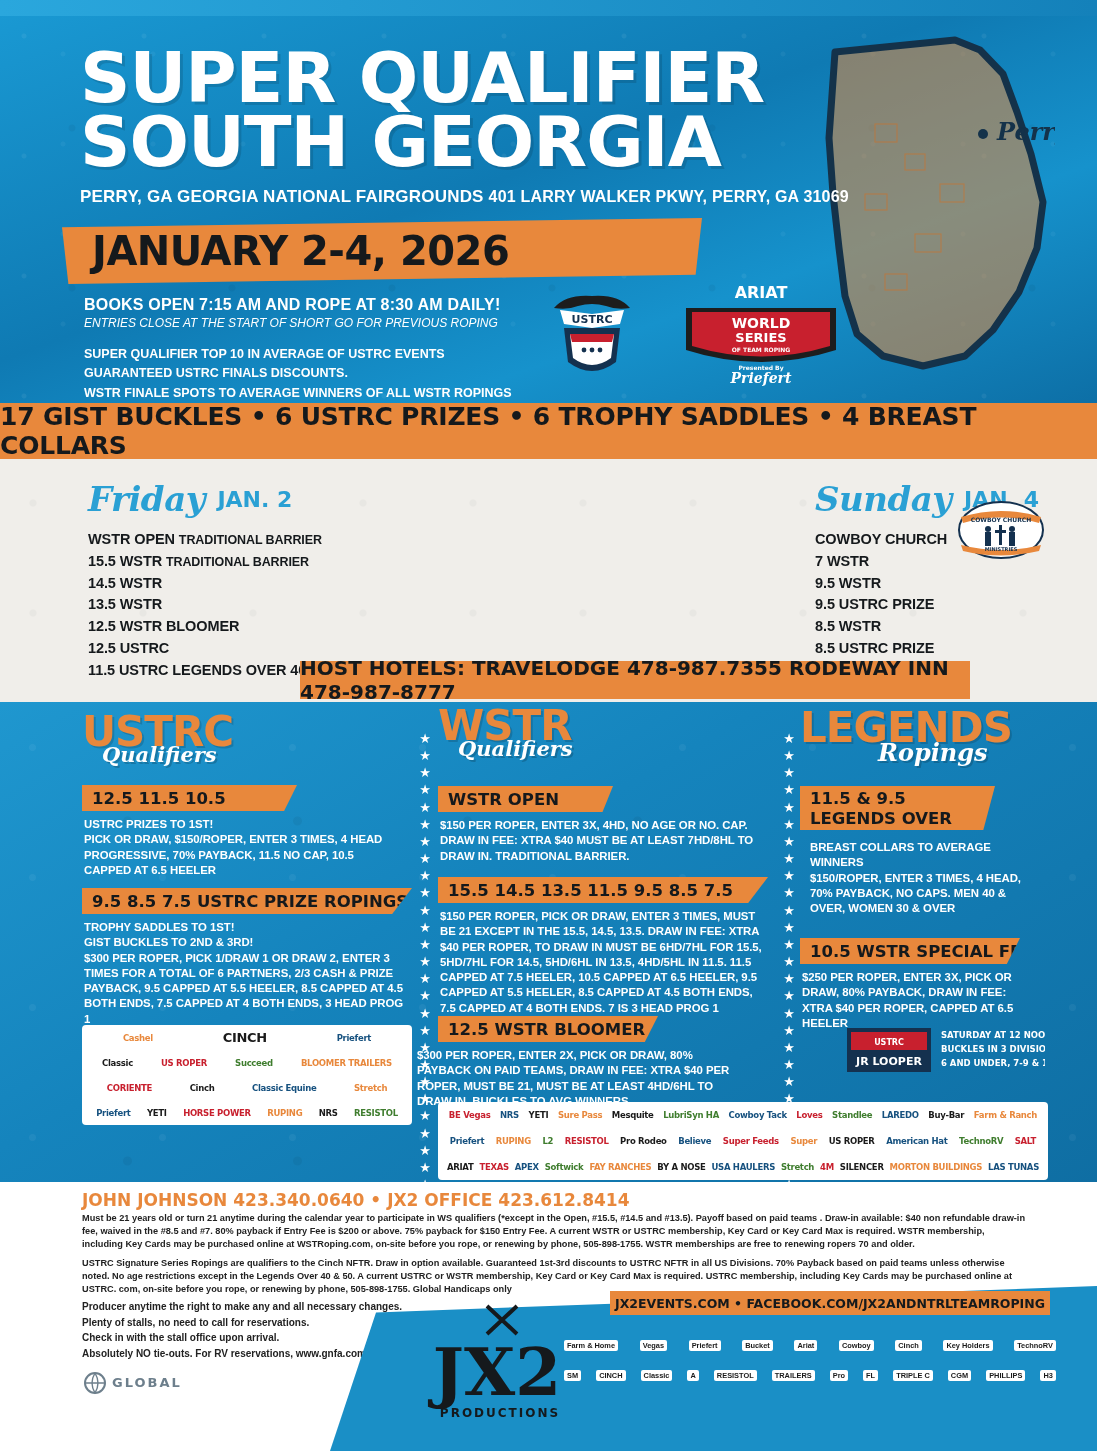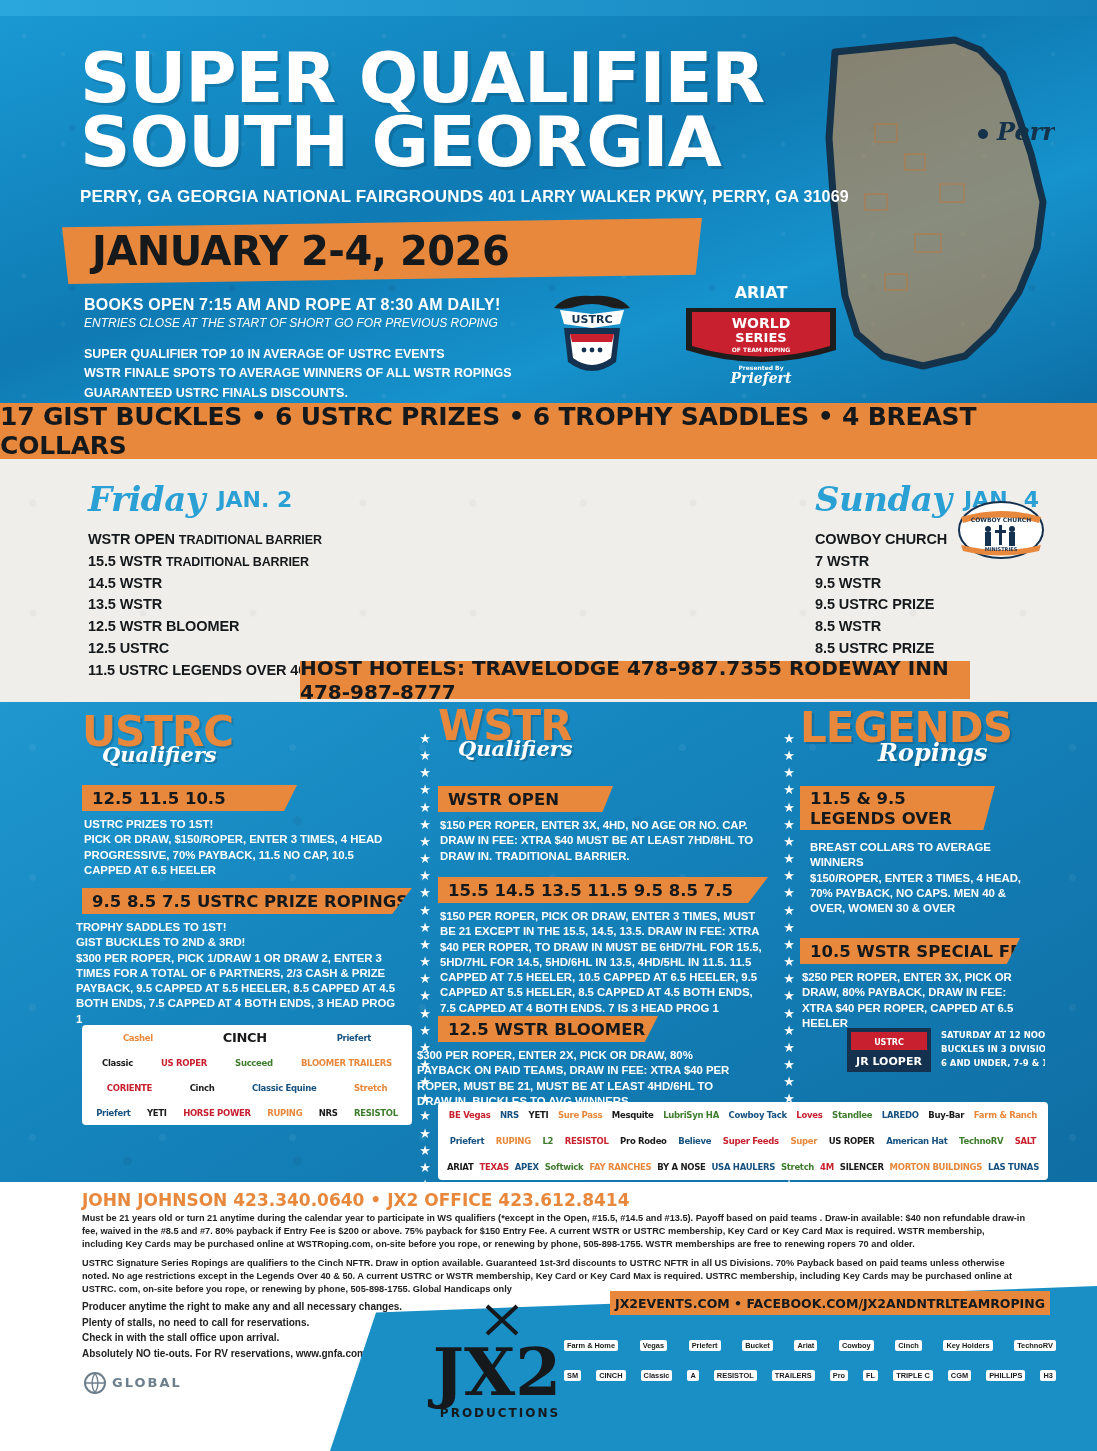--- a/index.html
+++ b/index.html
@@ -197,22 +197,22 @@
     <div class="date-swoosh"></div>
     <div class="date-text">JANUARY 2-4, 2026</div>
 
     <div class="books">
       <div class="l1">BOOKS OPEN 7:15 AM AND ROPE AT 8:30 AM DAILY!</div>
       <div class="l2">ENTRIES CLOSE AT THE START OF SHORT GO FOR PREVIOUS ROPING</div>
     </div>
 
     <div class="bullets">
       <div>SUPER QUALIFIER TOP 10 IN AVERAGE OF USTRC EVENTS</div>
+      <div>GUARANTEED USTRC FINALS DISCOUNTS.</div>
       <div>WSTR FINALE SPOTS TO AVERAGE WINNERS OF ALL WSTR  ROPINGS</div>
-      <div>GUARANTEED USTRC FINALS DISCOUNTS.</div>
     </div>
 
     <svg class="ustrc-logo" viewBox="0 0 92 96">
       <path d="M8 20 Q20 6 46 8 Q72 6 84 20 Q70 22 60 18 Q46 14 32 18 Q22 22 8 20Z" fill="#1d1d1d"></path>
       <path d="M14 22 L46 26 L78 22 L74 36 L46 40 L18 36 Z" fill="#ffffff"></path>
       <text x="46" y="35" text-anchor="middle" font-family="DejaVu Sans, sans-serif" font-size="11" font-weight="900" fill="#14314f">USTRC</text>
       <path d="M18 40 L74 40 L70 74 Q46 92 22 74 Z" fill="#14314f"></path>
       <path d="M24 46 L68 46 L65 70 Q46 84 27 70 Z" fill="#ffffff"></path>
       <path d="M24 46 L68 46 L66 54 L26 54 Z" fill="#c8202e"></path>
       <g fill="#14314f">
@@ -301,21 +301,21 @@
   </div>
   <div class="tag" style="left:82px; top:785px; width:215px;">
     <span>12.5   11.5   10.5</span>
   </div>
   <div class="blk" style="left:84px; top:817px; width:320px; white-space:pre-line;">USTRC PRIZES TO 1ST!
 PICK OR DRAW, $150/ROPER, ENTER 3 TIMES, 4 HEAD PROGRESSIVE, 70% PAYBACK, 11.5 NO CAP, 10.5 CAPPED AT 6.5 HEELER</div>
 
   <div class="tag" style="left:82px; top:888px; width:330px;">
     <span>9.5   8.5   7.5   USTRC PRIZE ROPINGS</span>
   </div>
-  <div class="blk" style="left:76px; top:920px; width:325px; white-space:pre-line;">TROPHY SADDLES TO 1ST!
+  <div class="blk" style="left:84px; top:920px; width:325px; white-space:pre-line;">TROPHY SADDLES TO 1ST!
 GIST BUCKLES TO 2ND &amp; 3RD!
 $300 PER ROPER, PICK 1/DRAW 1 OR DRAW 2, ENTER 3 TIMES FOR A TOTAL OF 6 PARTNERS, 2/3 CASH &amp; PRIZE PAYBACK, 9.5 CAPPED AT 5.5 HEELER, 8.5 CAPPED AT 4.5 BOTH ENDS, 7.5 CAPPED AT 4 BOTH ENDS, 3 HEAD PROG 1</div>
 
   <div class="stars" style="left:418px; top:730px;">★<br>★<br>★<br>★<br>★<br>★<br>★<br>★<br>★<br>★<br>★<br>★<br>★<br>★<br>★<br>★<br>★<br>★<br>★<br>★<br>★<br>★<br>★<br>★<br>★<br>★<br>★<br>★<br>★<br>★</div>
 
   <div class="col-head" style="left:438px; top:706px;">
     <div class="ch-main">WSTR</div>
     <div class="ch-sub">Qualifiers</div>
   </div>
   <div class="tag" style="left:438px; top:786px; width:175px;">

